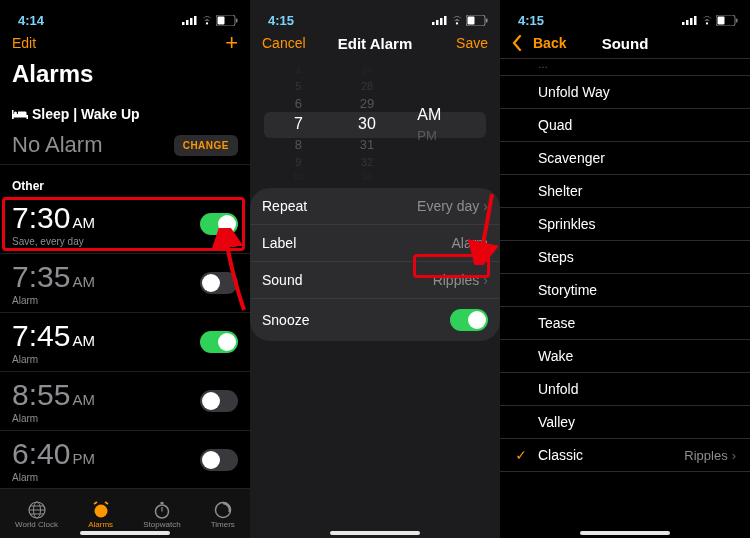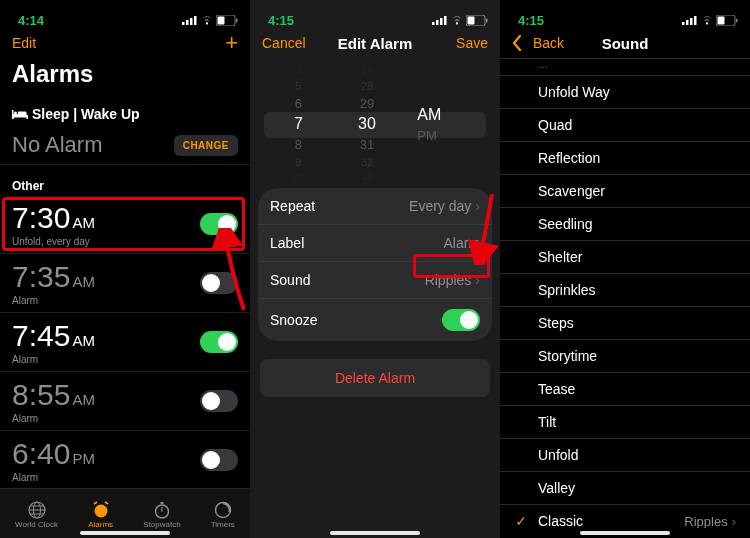--- a/index.html
+++ b/index.html
@@ -1,27 +1,27 @@
 <!DOCTYPE html>
 <html><head>
 <meta charset="utf-8">
 <style>
   * { margin: 0; padding: 0; box-sizing: border-box; font-family: -apple-system, "Helvetica Neue", Arial, sans-serif; }
   body { background: #333; display: flex; width: 750px; height: 538px; }
   .panel { width: 250px; height: 538px; background: #000; position: relative; overflow: hidden; }
   .panel.alt { background: #1c1c1e; }
 
-  .statusbar { display: flex; justify-content: space-between; align-items: center; padding: 14px 12px 2px 18px; height: 28px; color: #22c55e; font-size: 13px; font-weight: 600; }
+  .statusbar { display: flex; justify-content: space-between; align-items: center; padding: 14px 12px 2px 18px; height: 28px; color: #7dd3fc; font-size: 13px; font-weight: 600; }
   .status-icons { display: flex; gap: 2px; align-items: center; }
   .status-icons svg { display: block; }
 
   .nav { display: flex; justify-content: space-between; align-items: center; padding: 4px 12px; height: 30px; }
   .nav .accent { color: #ff9500; font-size: 14px; }
   .nav .title { color: #fff; font-size: 15px; font-weight: 600; }
-  .nav .back { display: flex; align-items: center; gap: 11px; }
+  .nav .back { display: flex; align-items: center; gap: 11px; font-weight: bold; }
   .nav .side { width: 56px; display: flex; }
   .nav .right { justify-content: flex-end; }
 
   h1.page-title { color: #fff; font-size: 24px; font-weight: 700; padding: 2px 12px 6px; }
   .section-label { color: #fff; font-size: 14px; font-weight: 600; padding: 12px 12px 4px; display: flex; align-items: center; gap: 4px; }
   .section-other { color: #fff; font-size: 12px; font-weight: 600; padding: 14px 12px 2px; }
 
   .row { display: flex; justify-content: space-between; align-items: center; padding: 6px 12px; border-bottom: 1px solid #1f1f1f; gap: 11px; }
   .row.tall { min-height: 58px; }
   .noalarm { color: #8e8e93; font-size: 22px; }
@@ -49,21 +49,21 @@
   
   .picker { margin: 10px 14px 8px; position: relative; height: 112px; display: flex; color: #7a7a7c; font-size: 14px; }
   .picker-col { flex: 1; display: flex; flex-direction: column; align-items: center; gap: 4px; justify-content: center; }
   .picker-col.r { align-items: flex-start; padding-left: 16px; }
   .picker-sel { position: absolute; left: 0; right: 0; top: 44px; height: 26px; background: #2c2c2e; border-radius: 6px; }
   .picker-col .sel { color: #fff; font-size: 16px; z-index: 2; }
   .picker-col .fade1 { opacity: 0.6; font-size: 13px; }
   .picker-col .fade2 { opacity: 0.25; font-size: 11px; }
   .picker-col .fade3 { opacity: 0.1; font-size: 9px; }
 
-  .settings-group { margin: 8px 8px; background: #2c2c2e; border-radius: 20px; overflow: hidden; }
+  .settings-group { margin: 8px 0; background: #2c2c2e; border-radius: 20px; overflow: hidden; }
   .srow { display: flex; justify-content: space-between; align-items: center; padding: 10px 12px; border-bottom: 1px solid #3a3a3c; font-size: 14px; min-height: 32px; }
   .srow:last-child { border-bottom: none; }
   .srow .lbl { color: #fff; }
   .srow .val { color: #8e8e93; display: flex; align-items: center; gap: 4px; }
   .chev { color: #636366; }
   .delete-btn { margin: 18px 10px; background: #2c2c2e; color: #ff453a; text-align: center; padding: 11px; border-radius: 8px; font-size: 14px; }
   .sound-row { display: flex; align-items: center; padding: 8px 14px 8px 10px; border-bottom: 1px solid #2c2c2e; font-size: 14px; color: #fff; min-height: 30px; }
   .sound-chk { width: 22px; color: #ff9500; text-align: center; }
   .sound-lbl { flex: 1; padding-left: 6px; }
   .sound-val { color: #8e8e93; display: flex; align-items: center; gap: 4px; font-size: 13px; }
@@ -120,21 +120,21 @@
 
   <div class="section-other">Other</div>
 
   <div id="alarm-list">
       <div class="row tall">
     <div>
       <div class="alarm-time ">
         <span class="t">7:30</span>
             <span class="ampm">AM</span>
       </div>
-      <div class="alarm-sub">Unfold, every day</div>
+      <div class="alarm-sub">Save, every day</div>
     </div>
     <div class="switch on">
           <div class="knob"></div>
         </div>
       </div>
       <div class="row tall">
     <div>
       <div class="alarm-time off">
         <span class="t">7:35</span>
             <span class="ampm">AM</span>
@@ -307,21 +307,20 @@
         </span>
     </div>
     <div class="srow">
       <span class="lbl">Snooze</span>
       <span class="switch on">
           <span class="knob"></span>
         </span>
     </div>
   </div>
 
-  <div class="delete-btn">Delete Alarm</div>
 
   <div class="highlight" style="left:163px;top:254px;width:77px;height:24px"></div>
   <svg class="arrow" style="left:200px;top:190px" width="48" height="75">
     <defs>
         <marker id="ah2" markerWidth="8" markerHeight="8" refX="4" refY="4" orient="auto">
           <path d="M0,0 L8,4 L0,8 z" fill="#e8000d"></path>
         </marker>
       </defs>
     <path d="M42,4 Q36,40 30,68" stroke="#e8000d" stroke-width="4" fill="none" marker-end="url(#ah2)"></path>
   </svg>
@@ -371,53 +370,45 @@
         <div class="sound-row">
           <span class="sound-chk"></span>
           <span class="sound-lbl">Unfold Way</span>
         </div>
         <div class="sound-row">
           <span class="sound-chk"></span>
           <span class="sound-lbl">Quad</span>
         </div>
         <div class="sound-row">
           <span class="sound-chk"></span>
-          <span class="sound-lbl">Reflection</span>
-        </div>
-        <div class="sound-row">
-          <span class="sound-chk"></span>
           <span class="sound-lbl">Scavenger</span>
         </div>
         <div class="sound-row">
           <span class="sound-chk"></span>
-          <span class="sound-lbl">Seedling</span>
-        </div>
-        <div class="sound-row">
-          <span class="sound-chk"></span>
           <span class="sound-lbl">Shelter</span>
         </div>
         <div class="sound-row">
           <span class="sound-chk"></span>
           <span class="sound-lbl">Sprinkles</span>
         </div>
         <div class="sound-row">
           <span class="sound-chk"></span>
           <span class="sound-lbl">Steps</span>
         </div>
         <div class="sound-row">
           <span class="sound-chk"></span>
           <span class="sound-lbl">Storytime</span>
         </div>
         <div class="sound-row">
           <span class="sound-chk"></span>
           <span class="sound-lbl">Tease</span>
         </div>
         <div class="sound-row">
           <span class="sound-chk"></span>
-          <span class="sound-lbl">Tilt</span>
+          <span class="sound-lbl">Wake</span>
         </div>
         <div class="sound-row">
           <span class="sound-chk"></span>
           <span class="sound-lbl">Unfold</span>
         </div>
         <div class="sound-row">
           <span class="sound-chk"></span>
           <span class="sound-lbl">Valley</span>
         </div>
       </div>

